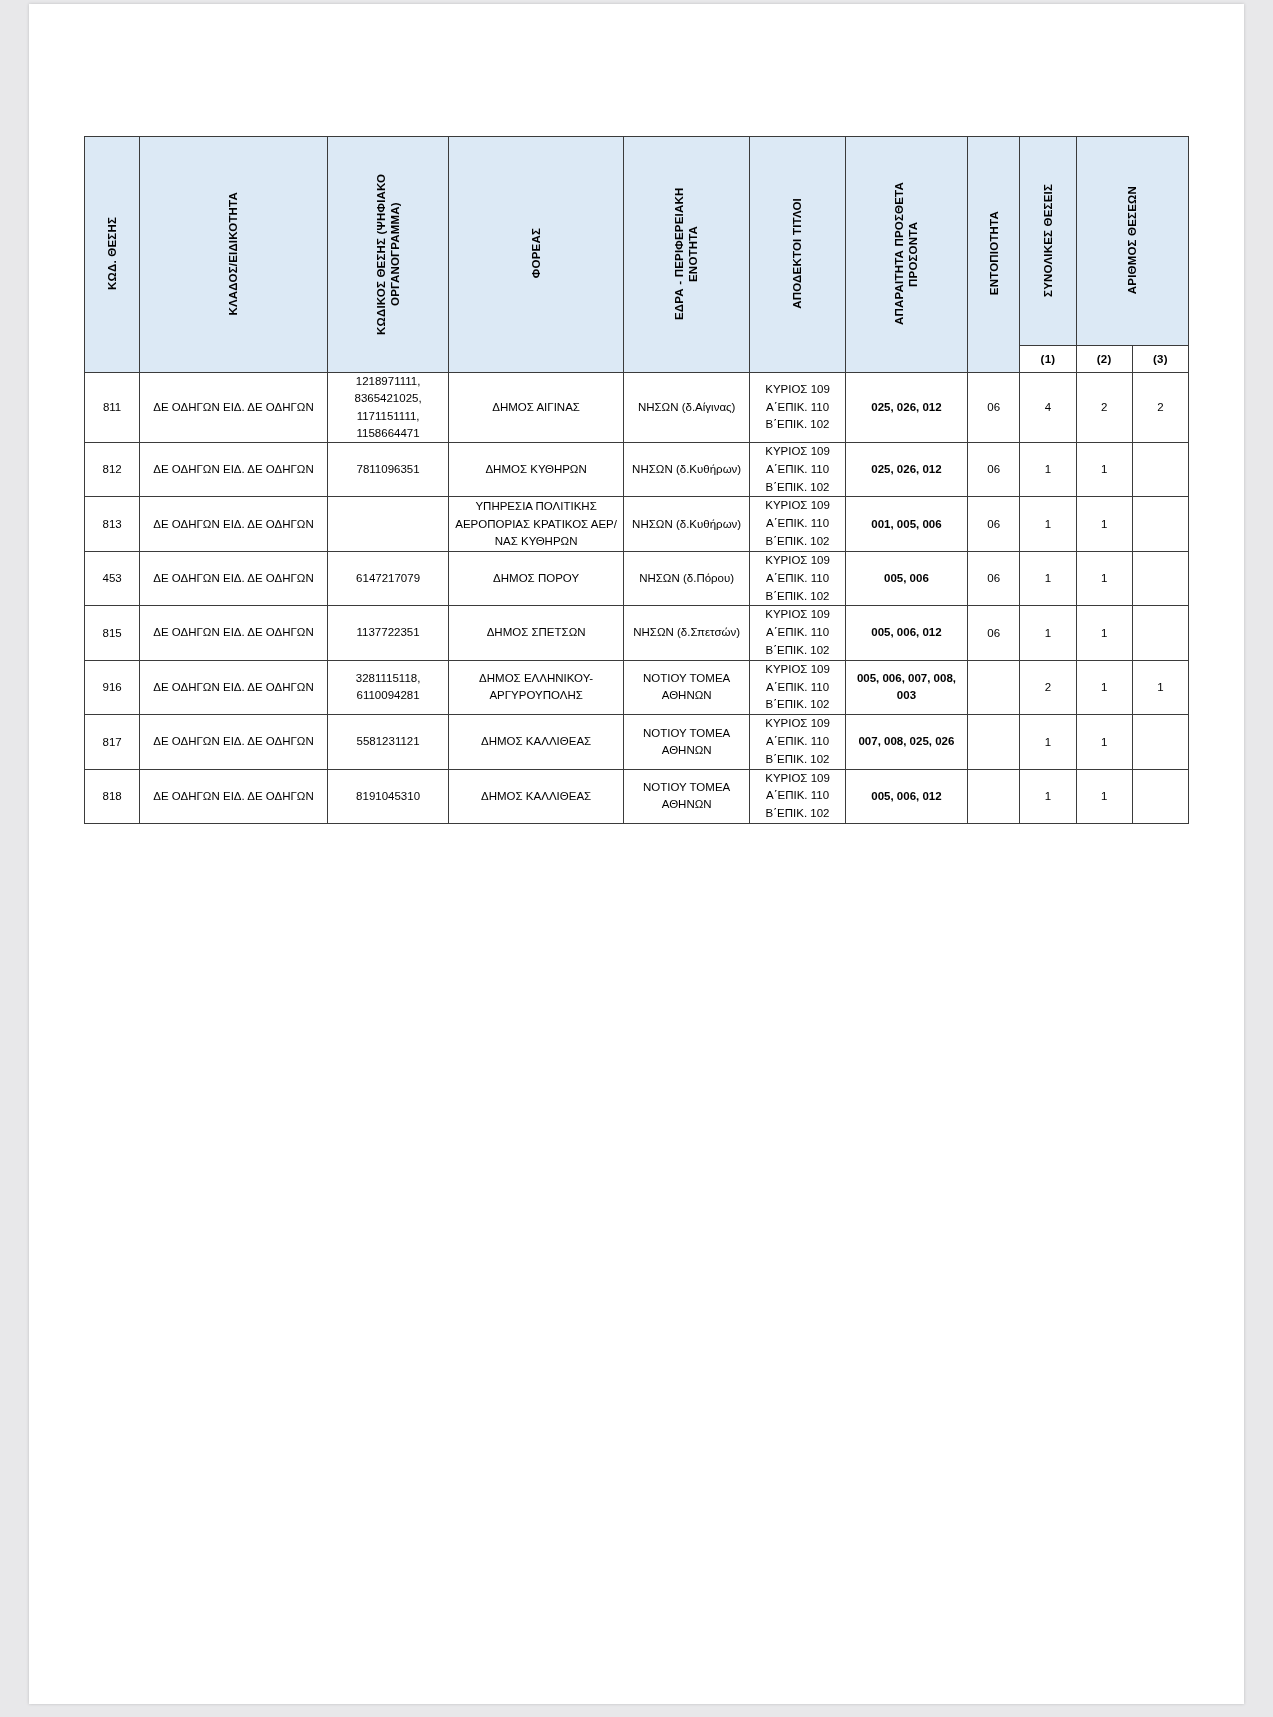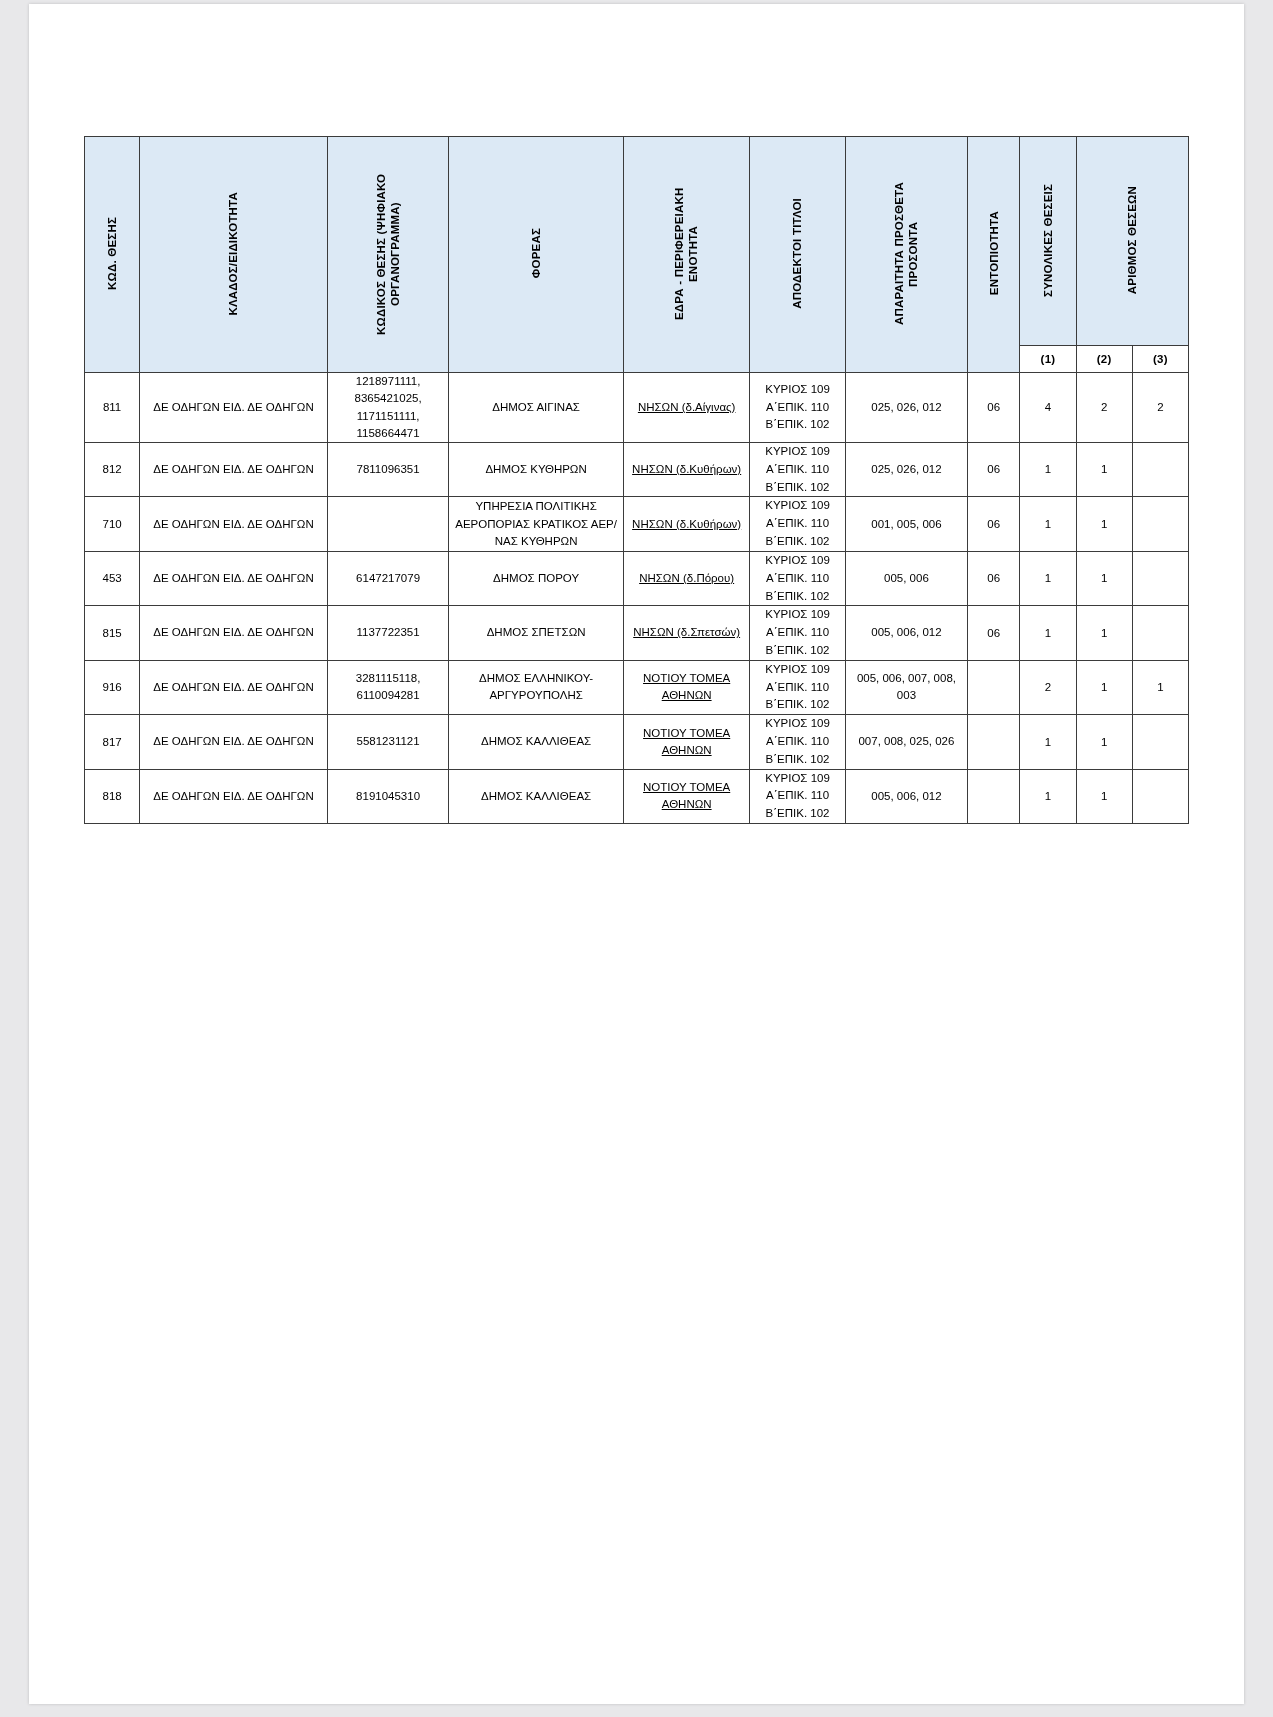--- a/index.html
+++ b/index.html
@@ -68,23 +68,23 @@
     font-weight: bold;
   }
   tbody td {
     line-height: 1.45;
     padding: 10px 6px;
   }
   td.cell-code { font-size: 12px; margin-left: 48px; }
   td.cell-branch { font-size: 11.5px; line-height: 1.5; }
   td.cell-digital { font-size: 12px; line-height: 1.5; margin-top: 36px; }
   td.cell-org { font-size: 11.5px; line-height: 1.5; margin-left: 48px; }
-  td.cell-seat { font-size: 11.5px; line-height: 1.5; text-decoration: underline; }
+  td.cell-seat { font-size: 11.5px; line-height: 1.5; }
   td.cell-titles { font-size: 11px; line-height: 1.55; }
-  td.cell-quals { font-size: 11.5px; line-height: 1.5; }
+  td.cell-quals { font-size: 11.5px; line-height: 1.5; font-weight: bold; }
   td.cell-loc { font-size: 12px; }
   td.cell-num { font-size: 12px; }
 
   col.c-code { width: 55px; }
   col.c-branch { width: 187px; }
   col.c-digital { width: 121px; }
   col.c-org { width: 174px; }
   col.c-seat { width: 126px; }
   col.c-titles { width: 95px; }
   col.c-quals { width: 122px; }
@@ -176,21 +176,21 @@
           <td class="cell-seat">ΝΗΣΩΝ (δ.Κυθήρων)</td>
           <td class="cell-titles">ΚΥΡΙΟΣ 109 Α΄ΕΠΙΚ. 110 Β΄ΕΠΙΚ. 102</td>
           <td class="cell-quals">025, 026, 012</td>
           <td class="cell-loc">06</td>
           <td class="cell-num">1</td>
           <td class="cell-num">1</td>
           <td class="cell-num"></td>
         </tr>
 
         <tr>
-          <td class="cell-code">710</td>
+          <td class="cell-code">813</td>
           <td class="cell-branch">ΔΕ ΟΔΗΓΩΝ ΕΙΔ. ΔΕ ΟΔΗΓΩΝ</td>
           <td class="cell-digital"></td>
           <td class="cell-org">ΥΠΗΡΕΣΙΑ ΠΟΛΙΤΙΚΗΣ ΑΕΡΟΠΟΡΙΑΣ ΚΡΑΤΙΚΟΣ ΑΕΡ/ΝΑΣ ΚΥΘΗΡΩΝ</td>
           <td class="cell-seat">ΝΗΣΩΝ (δ.Κυθήρων)</td>
           <td class="cell-titles">ΚΥΡΙΟΣ 109 Α΄ΕΠΙΚ. 110 Β΄ΕΠΙΚ. 102</td>
           <td class="cell-quals">001, 005, 006</td>
           <td class="cell-loc">06</td>
           <td class="cell-num">1</td>
           <td class="cell-num">1</td>
           <td class="cell-num"></td>

